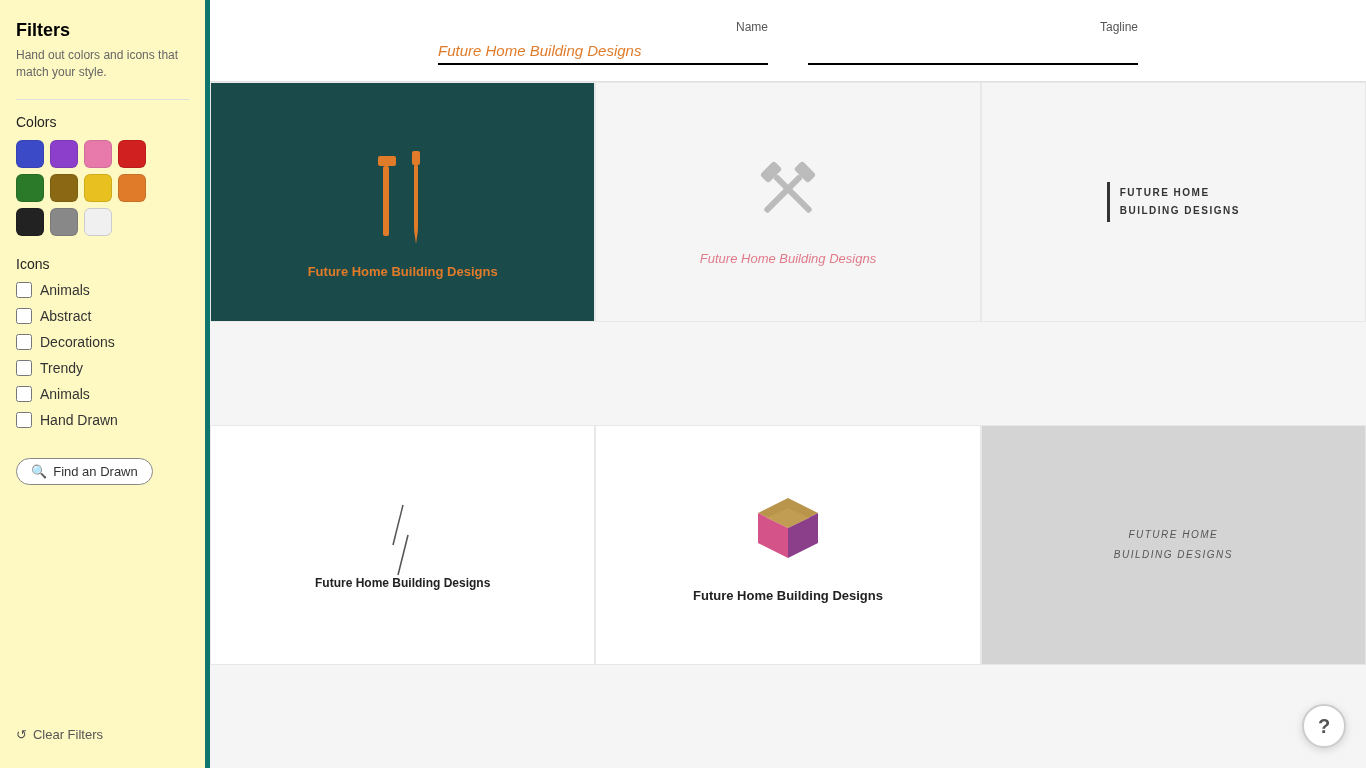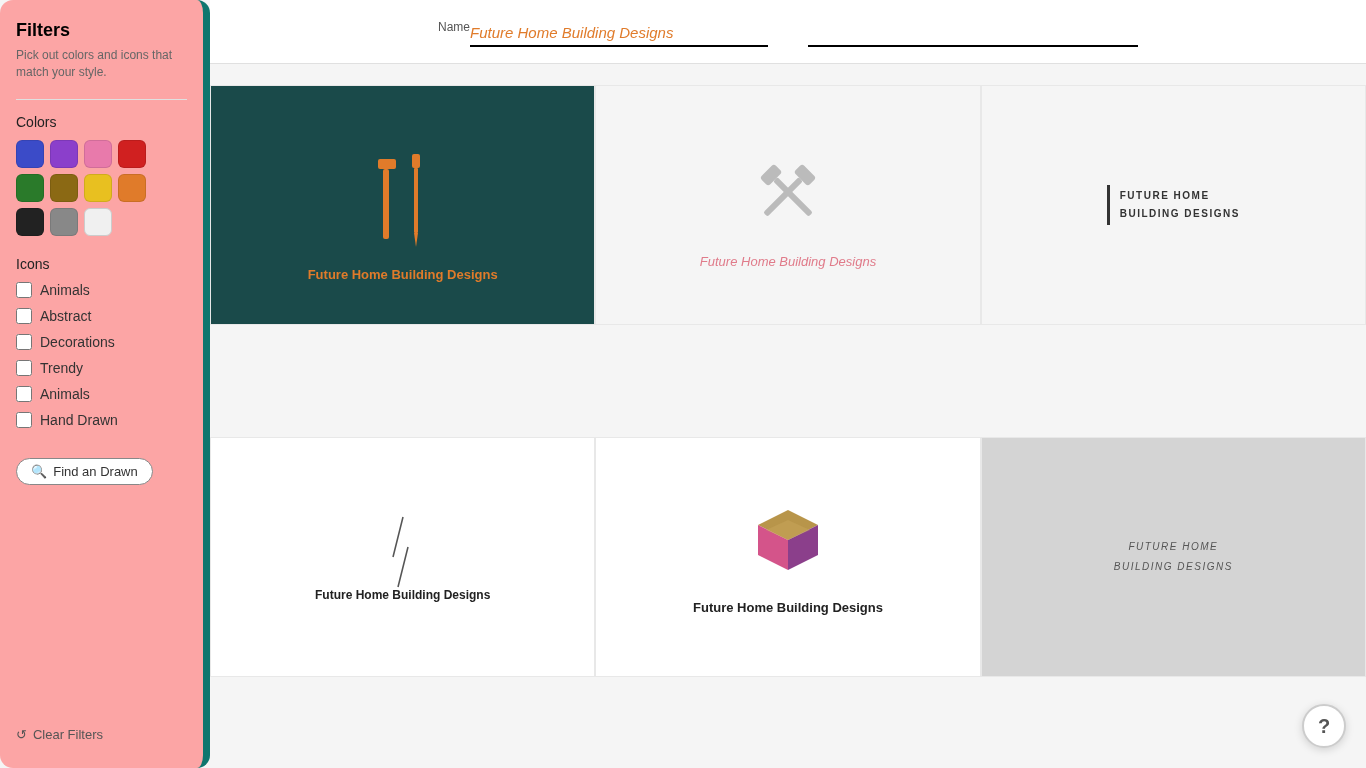--- a/index.html
+++ b/index.html
@@ -2,27 +2,26 @@
 <html><head>
   <meta charset="utf-8">
   <style>
     * { box-sizing: border-box; margin: 0; padding: 0; }
     body { font-family: Arial, sans-serif; display: flex; height: 768px; overflow: hidden; background: #f5f5f5; }
 
     
     #sidebar {
       width: 210px;
       min-width: 210px;
-      background: #fca5a5;
+      background: #fef9c3;
       padding: 20px 16px;
       display: flex;
       flex-direction: column;
-      border-right: 7px solid #0f766e;
+      border-right: 5px solid #0f766e;
       overflow-y: auto;
-      border-radius: 13px;
     }
     .sidebar-title {
       font-size: 18px;
       font-weight: bold;
       margin-bottom: 6px;
     }
     .sidebar-subtitle {
       font-size: 12px;
       color: #666;
       margin-bottom: 18px;
@@ -111,21 +110,22 @@
     }
     .name-tagline-row {
       display: flex;
       gap: 40px;
       max-width: 700px;
       margin: 0 auto;
     }
     .input-group {
       flex: 1;
       display: flex;
-      flex-direction: row;
+      flex-direction: column;
+      align-items: flex-end;
     }
     .input-group label {
       font-size: 12px;
       color: #555;
       margin-bottom: 4px;
     }
     .input-group input {
       border: none;
       border-bottom: 2px solid #000;
       font-size: 15px;
@@ -152,21 +152,20 @@
     .logo-card {
       background: #fff;
       display: flex;
       align-items: center;
       justify-content: center;
       height: 240px;
       cursor: pointer;
       position: relative;
       border: 1px solid #e8e8e8;
       transition: box-shadow 0.2s;
-      margin-top: 21px;
     }
     .logo-card.dark-bg { background: #1a4a4a; }
     .logo-card.gray-bg { background: #d4d4d4; }
 
     
     .logo1-content {
       display: flex;
       flex-direction: column;
       align-items: center;
       justify-content: center;
@@ -283,21 +282,21 @@
 
     
     #sidebar::-webkit-scrollbar { width: 4px; }
     #sidebar::-webkit-scrollbar-thumb { background: #ccc; }
   </style>
 </head>
 <body>
 
 <div id="sidebar">
   <div class="sidebar-title">Filters</div>
-  <div class="sidebar-subtitle">Pick out colors and icons that match your style.</div>
+  <div class="sidebar-subtitle">Hand out colors and icons that match your style.</div>
   <hr style="border:none;border-top:1px solid #e0e0e0;margin-bottom:14px;">
 
   <div class="section-label">Colors</div>
   <div class="color-grid">
     <div class="color-swatch" style="background:#3b4bc8;"></div>
     <div class="color-swatch" style="background:#8b3fcb;"></div>
     <div class="color-swatch" style="background:#e87aab;"></div>
     <div class="color-swatch" style="background:#d02020;"></div>
     <div class="color-swatch" style="background:#2a7a2a;"></div>
     <div class="color-swatch" style="background:#8b6914;"></div>
@@ -350,20 +349,21 @@
 </div>
 
 <div id="main">
   <div class="header">
     <div class="name-tagline-row">
       <div class="input-group">
         <label>Name</label>
         <input type="text" value="Future Home Building Designs" style="color: rgb(224, 123, 42); font-style: italic;">
       </div>
       <div class="input-group">
+        <label>Tagline</label>
         <input type="text" class="tagline-input" value="" style="">
       </div>
     </div>
   </div>
 
   <div class="logo-grid">
 
     <div class="logo-card dark-bg">
       <div class="logo1-content">
         <svg width="110" height="130" viewBox="0 0 110 130">

